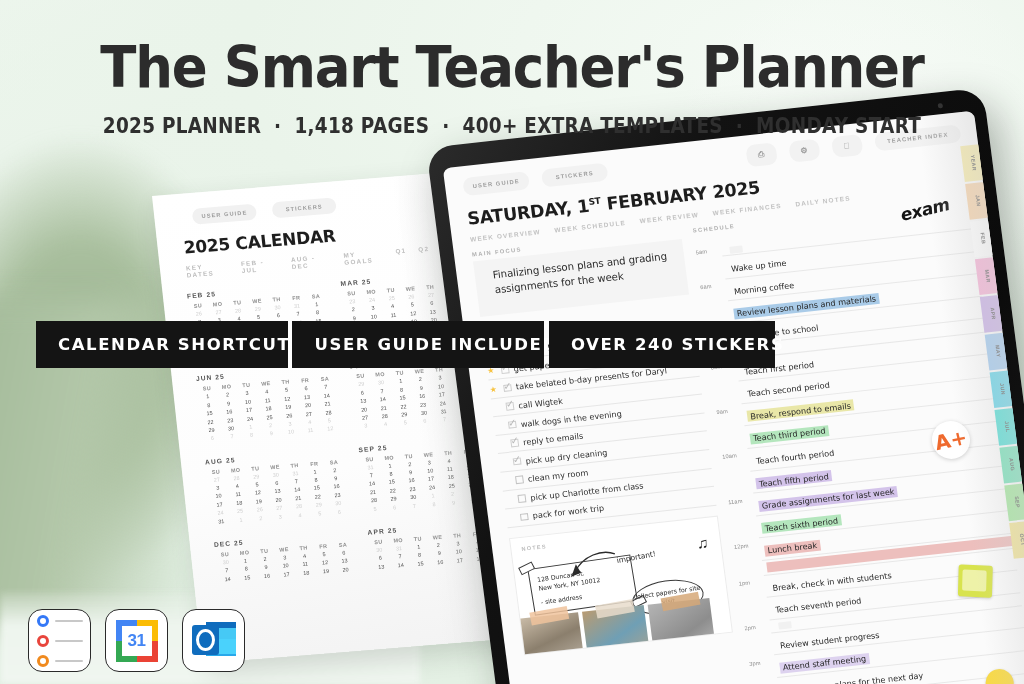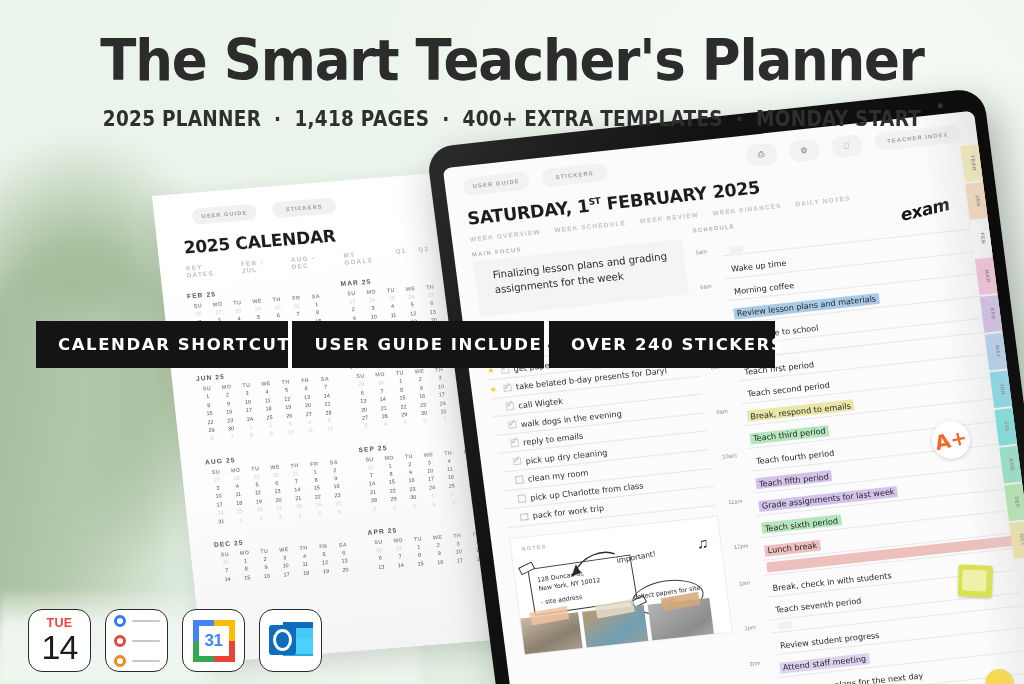--- a/index.html
+++ b/index.html
@@ -32,21 +32,21 @@
     position:absolute; left:0; bottom:0; width:420px; height:92px;
     background:linear-gradient(180deg, rgba(238,245,238,0.2) 0%, #eef5ee 38%, #f0f6f0 100%);
     filter:blur(3px);
   }
   #bg .rightglow {
     position:absolute; right:-60px; top:-40px; width:420px; height:420px;
     background:radial-gradient(circle at 50% 50%, #f7fbf7 0%, rgba(247,251,247,0) 70%);
   }
 
   
-  .header { position:absolute; top:1px; left:0; width:1024px; z-index:40; text-align:center; }
+  .header { position:absolute; top:8px; left:0; width:1024px; z-index:40; text-align:center; }
   .title {
     margin-top:30px;
     font-family:"DejaVu Sans", sans-serif;
     font-weight:bold;
     font-size:57px;
     letter-spacing:-1.3px;
     color:#2c2c2c;
     transform:scaleX(0.93);
     line-height:1.05;
   }
@@ -1111,26 +1111,20 @@
 </div>
 
 <div class="badges">
   <div class="badge b1">CALENDAR SHORTCUTS</div>
   <div class="badge b2">USER GUIDE INCLUDED</div>
   <div class="badge b3">OVER 240 STICKERS</div>
 </div>
 
 <div class="appicons">
   <div class="appicon">
-    <div class="ical">
-      <div class="d">TUE</div>
-      <div class="n">14</div>
-    </div>
-  </div>
-  <div class="appicon">
     <div class="rem">
       <div class="remrow">
           <div class="remdot"></div>
           <div class="remline"></div>
         </div>
       <div class="remrow">
           <div class="remdot r"></div>
           <div class="remline"></div>
         </div>
       <div class="remrow">

